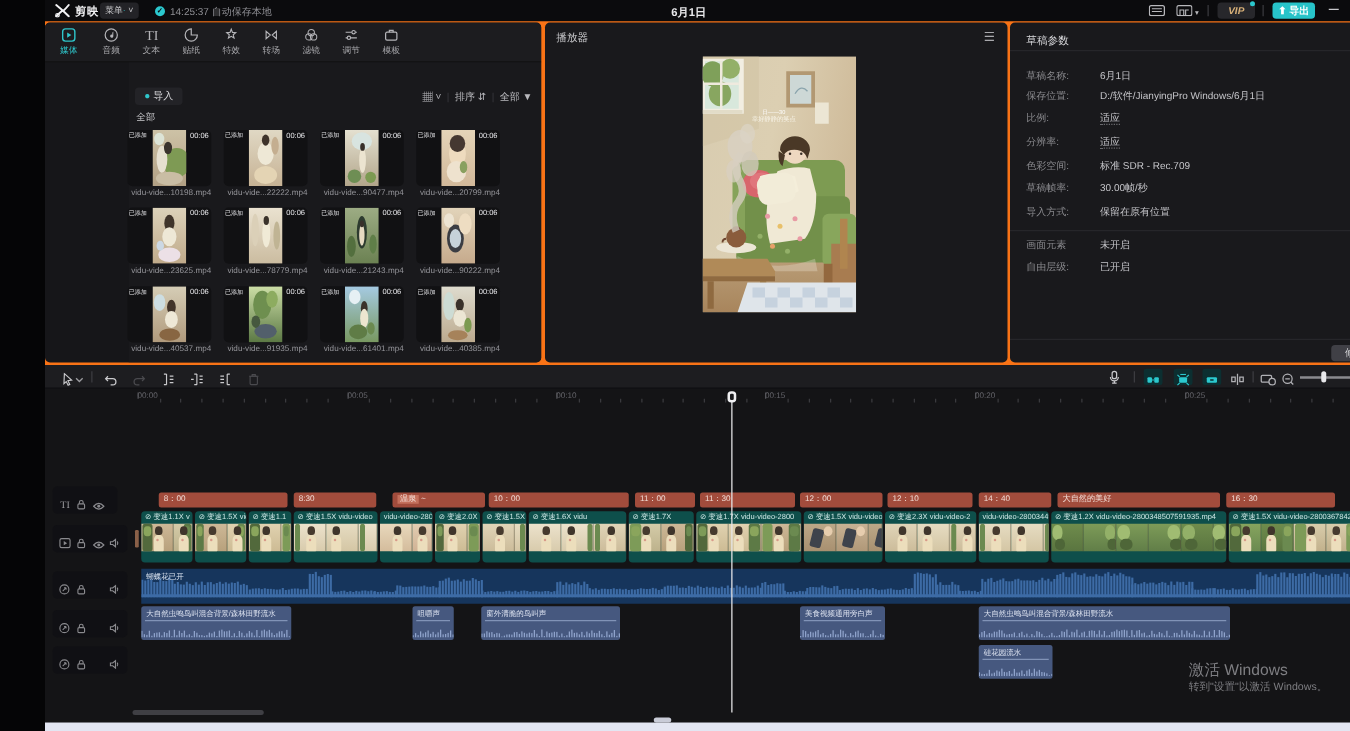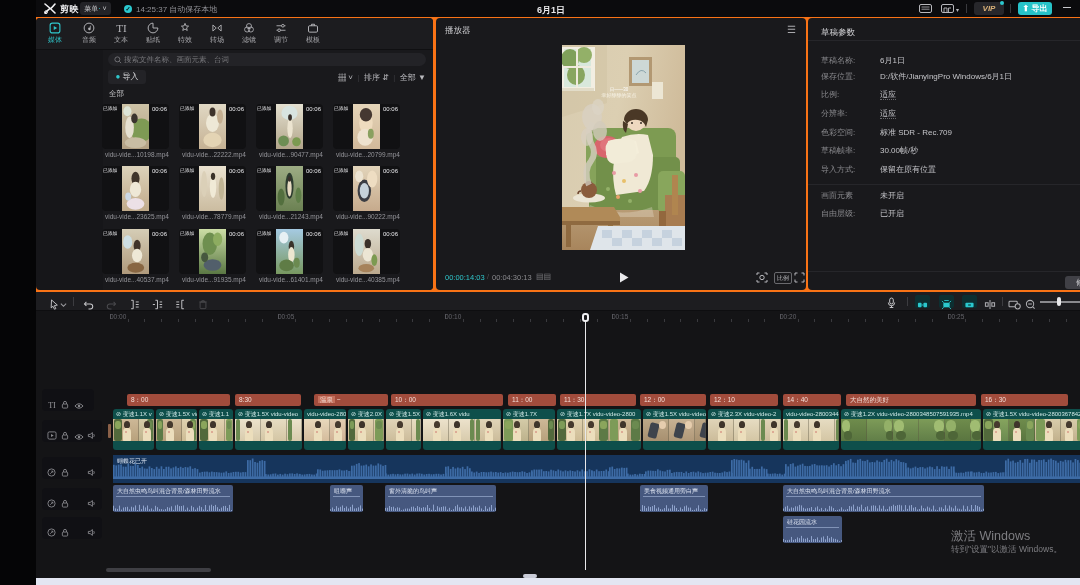--- a/index.html
+++ b/index.html
@@ -169,24 +169,20 @@
               <path d="M2 5 h12 M2 11 h12" stroke="#b4b4b8" stroke-width="1.2"></path>
               <circle cx="10.5" cy="5" r="1.8" fill="#1c1c1f" stroke="#b4b4b8" stroke-width="1.2"></circle>
               <circle cx="5.5" cy="11" r="1.8" fill="#1c1c1f" stroke="#b4b4b8" stroke-width="1.2"></circle>
             </svg></span>调节</div>
         <div class="tab" style="left:260px;"><span class="ticon"><svg width="12" height="12" viewBox="0 0 16 16">
               <rect x="2" y="5" width="12" height="8.5" rx="1.5" fill="none" stroke="#b4b4b8" stroke-width="1.3"></rect>
               <path d="M6 5 V3 h4 v2" fill="none" stroke="#b4b4b8" stroke-width="1.3"></path>
             </svg></span>模板</div>
       </div>
     <div class="abs" id="mediacontent">
-      <div class="abs searchbar"><svg style="position:absolute; left:6px; top:3px;" width="8" height="8" viewBox="0 0 9 9">
-            <circle cx="3.8" cy="3.8" r="2.8" fill="none" stroke="#77777b" stroke-width="1"></circle>
-            <path d="M6 6 l2 2" stroke="#77777b" stroke-width="1"></path>
-          </svg>搜索文件名称、画面元素、台词</div>
       <div class="abs importbtn"><span style="color:#2fc6cb">●</span> 导入</div>
       <div class="abs sortbtns">▦ ˅&nbsp; <span style="color:#3a3a3e">|</span> &nbsp;排序 ⇵&nbsp; <span style="color:#3a3a3e">|</span> &nbsp;全部 ▼</div>
       <div class="abs alllabel">全部</div>
       <div class="card" style="left:-1px; top:54px;">
           <div class="thumb"><svg width="27" height="45" viewBox="0 0 100 100" preserveAspectRatio="none">
               <defs>
                 <linearGradient id="g0" x1="0" y1="0" x2="0" y2="1">
                   <stop offset="0" stop-color="#cdc2a6"></stop>
                   <stop offset="1" stop-color="#b2a084"></stop>
                 </linearGradient>
@@ -482,37 +478,20 @@
             <rect x="70" y="193" width="10" height="8"></rect>
             <rect x="90" y="193" width="10" height="8"></rect>
             <rect x="110" y="193" width="10" height="8"></rect>
           </g>
 <path d="M27 140 q-6 -14 2 -24 q6 -8 0 -18 q-5 -10 2 -20" stroke="#d5cdbf" stroke-width="6" fill="none" opacity="0.8"></path>
 <ellipse cx="30" cy="72" rx="10" ry="13" fill="#d8d0c2" opacity="0.85"></ellipse>
 <ellipse cx="38" cy="86" rx="7" ry="10" fill="#d2cabc" opacity="0.8"></ellipse>
 <ellipse cx="25" cy="92" rx="6" ry="9" fill="#d8d0c2" opacity="0.7"></ellipse>
 <ellipse cx="36" cy="62" rx="6" ry="8" fill="#dcd4c6" opacity="0.7"></ellipse>
 </svg></div>
-    <div class="abs pctrl">
-      <div class="abs tc1">00:00:14:03</div>
-      <div class="abs" style="left:51px; top:7px; color:#55555a; font-size:7px;">/</div>
-      <div class="abs tc2">00:04:30:13</div>
-      <div class="abs" style="left:100px; top:6px; color:#77777b; font-size:8px;">▤▤</div>
-      <svg class="abs playbtn" style="left:183px; top:6px;" width="10" height="11" viewBox="0 0 10 11">
-          <path d="M1 0.5 L9.5 5.5 L1 10.5 Z" fill="#e9e9ec"></path>
-        </svg>
-      <svg class="abs" style="left:320px; top:6px;" width="12" height="11" viewBox="0 0 12 11">
-          <path d="M1 3 V1 h2.5 M11 3 V1 H8.5 M1 8 v2 h2.5 M11 8 v2 H8.5" fill="none" stroke="#b9b9bd"></path>
-          <circle cx="6" cy="5.5" r="2.2" fill="none" stroke="#b9b9bd"></circle>
-        </svg>
-      <div class="abs" style="left:338px; top:6px; color:#b9b9bd; font-size:6px; border:0.5px solid #6a6a6e; border-radius:2px; padding:0.5px 2px;">比例</div>
-      <svg class="abs" style="left:358px; top:6px;" width="11" height="11" viewBox="0 0 11 11">
-          <path d="M1 3.5 V1 h2.5 M10 3.5 V1 H7.5 M1 7.5 V10 h2.5 M10 7.5 V10 H7.5" fill="none" stroke="#b9b9bd"></path>
-        </svg>
-    </div>
   </div>
 
   <div class="abs panel" id="rightpanel">
     <div class="abs rtitle">草稿参数</div>
     <div class="rdiv" style="top:22px;"></div>
     <div class="rlabel" style="top:37px;">草稿名称:</div>
       <div class="rvalue" style="top:37px;"><span style="">6月1日</span></div>
       <div class="rlabel" style="top:53px;">保存位置:</div>
       <div class="rvalue" style="top:53px;"><span style="">D:/软件/JianyingPro Windows/6月1日</span></div>
       <div class="rlabel" style="top:71px;">比例:</div>

